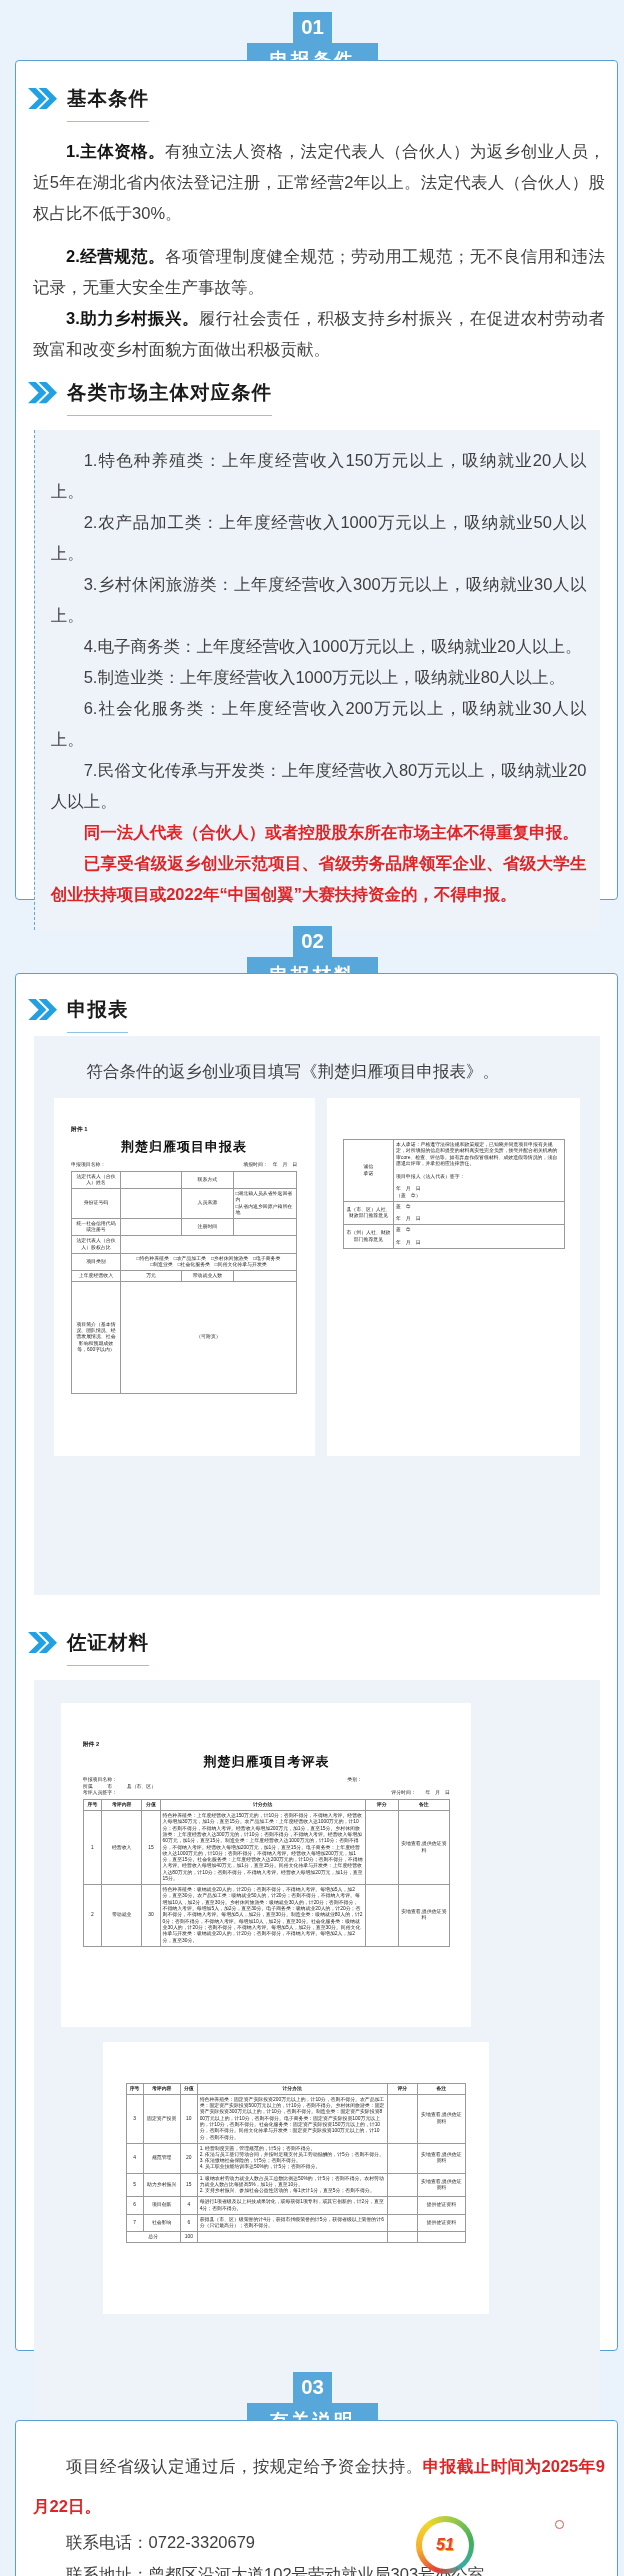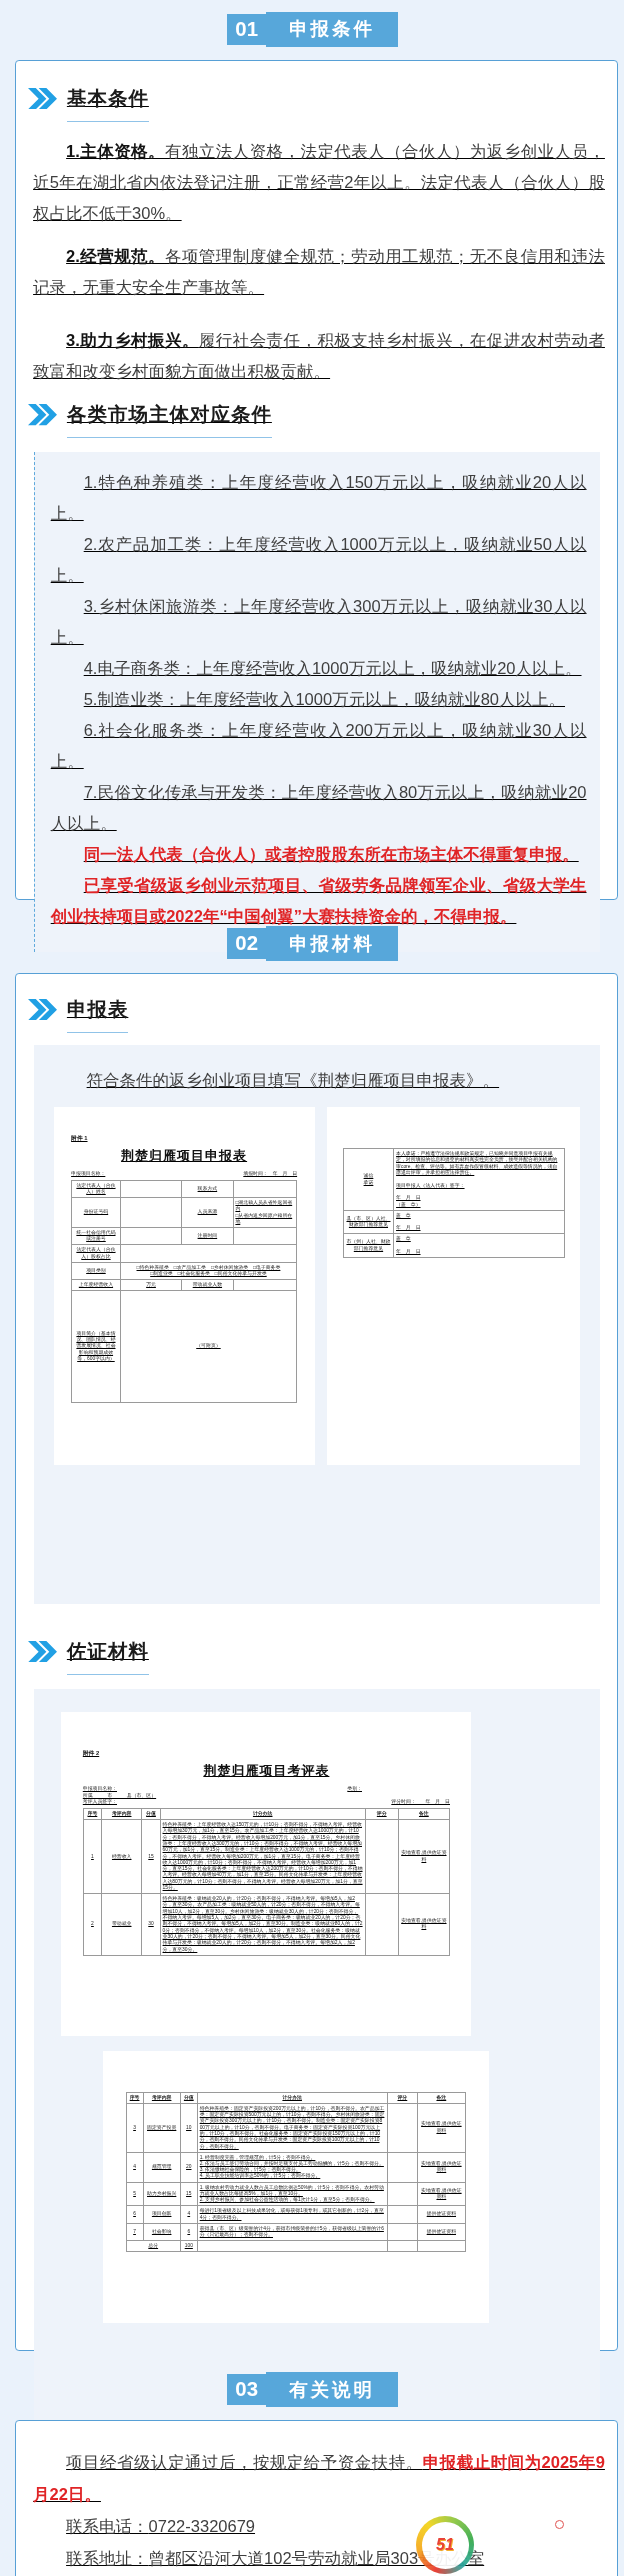--- a/index.html
+++ b/index.html
@@ -1,28 +1,28 @@
 <!DOCTYPE html>
 <html><head>
 <meta charset="utf-8">
 <style>
   html,body{margin:0;padding:0;}
   body{font-family:"Liberation Sans","DejaVu Sans",sans-serif;background:#eaf2fb;}
   #stage{position:relative;width:625px;height:2576px;background:#eaf2fb;overflow:hidden;}
 
   
-  .sec-head{position:absolute;left:0;width:625px;display:flex;justify-content:center;align-items:center;gap:0;}
+  .sec-head{position:absolute;left:0;width:625px;display:flex;justify-content:center;align-items:center;gap:0;flex-direction:column;}
   .sec-num{background:#57a7da;color:#fff;font-weight:bold;font-size:20.4px;width:39px;height:31px;
            display:flex;align-items:center;justify-content:center;}
   .sec-label{background:#57a7da;color:#fff;font-weight:bold;font-size:18.5px;letter-spacing:2.9px;
              padding:7.8px 23px;line-height:19.5px;}
 
   
   .card{position:absolute;left:14.6px;width:603px;box-sizing:border-box;background:#fff;
-        border:1.9px solid #57a0d6;border-radius:3.9px;text-decoration:underline;}
+        border:1.9px solid #57a0d6;border-radius:3.9px;}
 
   .h-row{display:flex;align-items:flex-start;gap:9.7px;margin-left:12.6px;}
   .h-txt{font-size:19.5px;font-weight:bold;color:#1b1b1b;letter-spacing:1px;
          border-bottom:1px solid #90c3e8;padding-bottom:11.7px;line-height:21.4px;}
   .chev{flex:0 0 auto;margin-top:0px;}
 
   .body-txt{font-size:16.5px;line-height:31px;color:#3f3f3f;text-align:justify;margin:0;text-indent:2em;}
   .body-txt b{color:#141414;}
   .pad-wrap{padding:0 11.7px 0 17.5px;}
 
@@ -71,21 +71,21 @@
     <div class="h-row">
       <svg class="chev" width="29" height="21.4" viewBox="0 0 30 22">
         <polygon points="0,0 8,0 19,11 8,22 0,22 11,11" fill="#21a0e4"></polygon>
         <polygon points="11,0 19,0 30,11 19,22 11,22 22,11" fill="#21a0e4"></polygon>
       </svg>
       <span class="h-txt">基本条件</span>
     </div>
     <div class="pad-wrap" style="margin-top:13.6px;">
       <p class="body-txt"><b>1.主体资格。</b><span>有独立法人资格，法定代表人（合伙人）为返乡创业人员，近5年在湖北省内依法登记注册，正常经营2年以上。法定代表人（合伙人）股权占比不低于30%。</span></p>
       <p class="body-txt" style="margin-top:12px"><b>2.经营规范。</b><span>各项管理制度健全规范；劳动用工规范；无不良信用和违法记录，无重大安全生产事故等。</span></p>
-      <p class="body-txt" style="margin-top:22px"><b>3.助力乡村振兴。</b><span>履行社会责任，积极支持乡村振兴，在促进农村劳动者致富和改变乡村面貌方面做出积极贡献。</span></p>
+      <p class="body-txt" style="margin-top:0"><b>3.助力乡村振兴。</b><span>履行社会责任，积极支持乡村振兴，在促进农村劳动者致富和改变乡村面貌方面做出积极贡献。</span></p>
     </div>
     <div class="h-row" style="margin-top:17.5px">
       <svg class="chev" width="29" height="21.4" viewBox="0 0 30 22">
         <polygon points="0,0 8,0 19,11 8,22 0,22 11,11" fill="#21a0e4"></polygon>
         <polygon points="11,0 19,0 30,11 19,22 11,22 22,11" fill="#21a0e4"></polygon>
       </svg>
       <span class="h-txt">各类市场主体对应条件</span>
     </div>
     <div class="inner-box" style="padding:15.6px 13.6px 19.5px 15.6px;">
       <p class="body-txt">1.特色种养殖类：上年度经营收入150万元以上，吸纳就业20人以上。</p>
@@ -106,21 +106,21 @@
   </div>
 
   <div class="card" style="top:973px;height:1378px;padding:25px 0 0 0;">
     <div class="h-row">
       <svg class="chev" width="29" height="21.4" viewBox="0 0 30 22">
         <polygon points="0,0 8,0 19,11 8,22 0,22 11,11" fill="#21a0e4"></polygon>
         <polygon points="11,0 19,0 30,11 19,22 11,22 22,11" fill="#21a0e4"></polygon>
       </svg>
       <span class="h-txt">申报表</span>
     </div>
-    <div class="inner-box" style="border-left:none;margin-top:12px;padding:19.5px 15.6px 19.5px 19.5px;height:559px;box-sizing:border-box;">
+    <div class="inner-box" style="border-left:none;margin-top:3px;padding:19.5px 15.6px 19.5px 19.5px;height:559px;box-sizing:border-box;">
       <p class="body-txt">符合条件的返乡创业项目填写《荆楚归雁项目申报表》。</p>
       <div class="thumbs-row">
 
         <div class="page" style="width:261px;height:358px;padding:27px 17.5px 0 17.5px;">
           <div class="att-label">附件 1</div>
           <div class="mini-title">荆楚归雁项目申报表</div>
           <div style="display:flex;justify-content:space-between;margin-bottom:1.9px;">
             <span class="mini-meta">申报项目名称：</span>
             <span class="mini-meta">填报时间：　年　月　日</span>
           </div>
@@ -344,21 +344,21 @@
     </div>
   </div>
 
   <div class="sec-head" style="top:2372px">
     <div class="sec-num">03</div>
     <div class="sec-label">有关说明</div>
   </div>
 
   <div class="card" style="top:2420px;height:214px;padding:25px 0 0 0;">
     <div class="pad-wrap">
-      <p class="body-txt" style="line-height:32px"><span>项目经省级认定通过后，按规定给予资金扶持。</span><span class="red">申报截止时间为2025年9月22日。</span></p>
+      <p class="body-txt" style="line-height:40px"><span>项目经省级认定通过后，按规定给予资金扶持。</span><span class="red">申报截止时间为2025年9月22日。</span></p>
       <p class="contact-line"><span>联系电话：</span><span>0722-3320679</span></p>
       <p class="contact-line"><span>联系地址：</span><span>曾都区沿河大道102号劳动就业局303号办公室</span></p>
     </div>
   </div>
 
   <div class="logo">
     <div class="logo-inner">51</div>
   </div>
   <div class="dot"></div>
 

